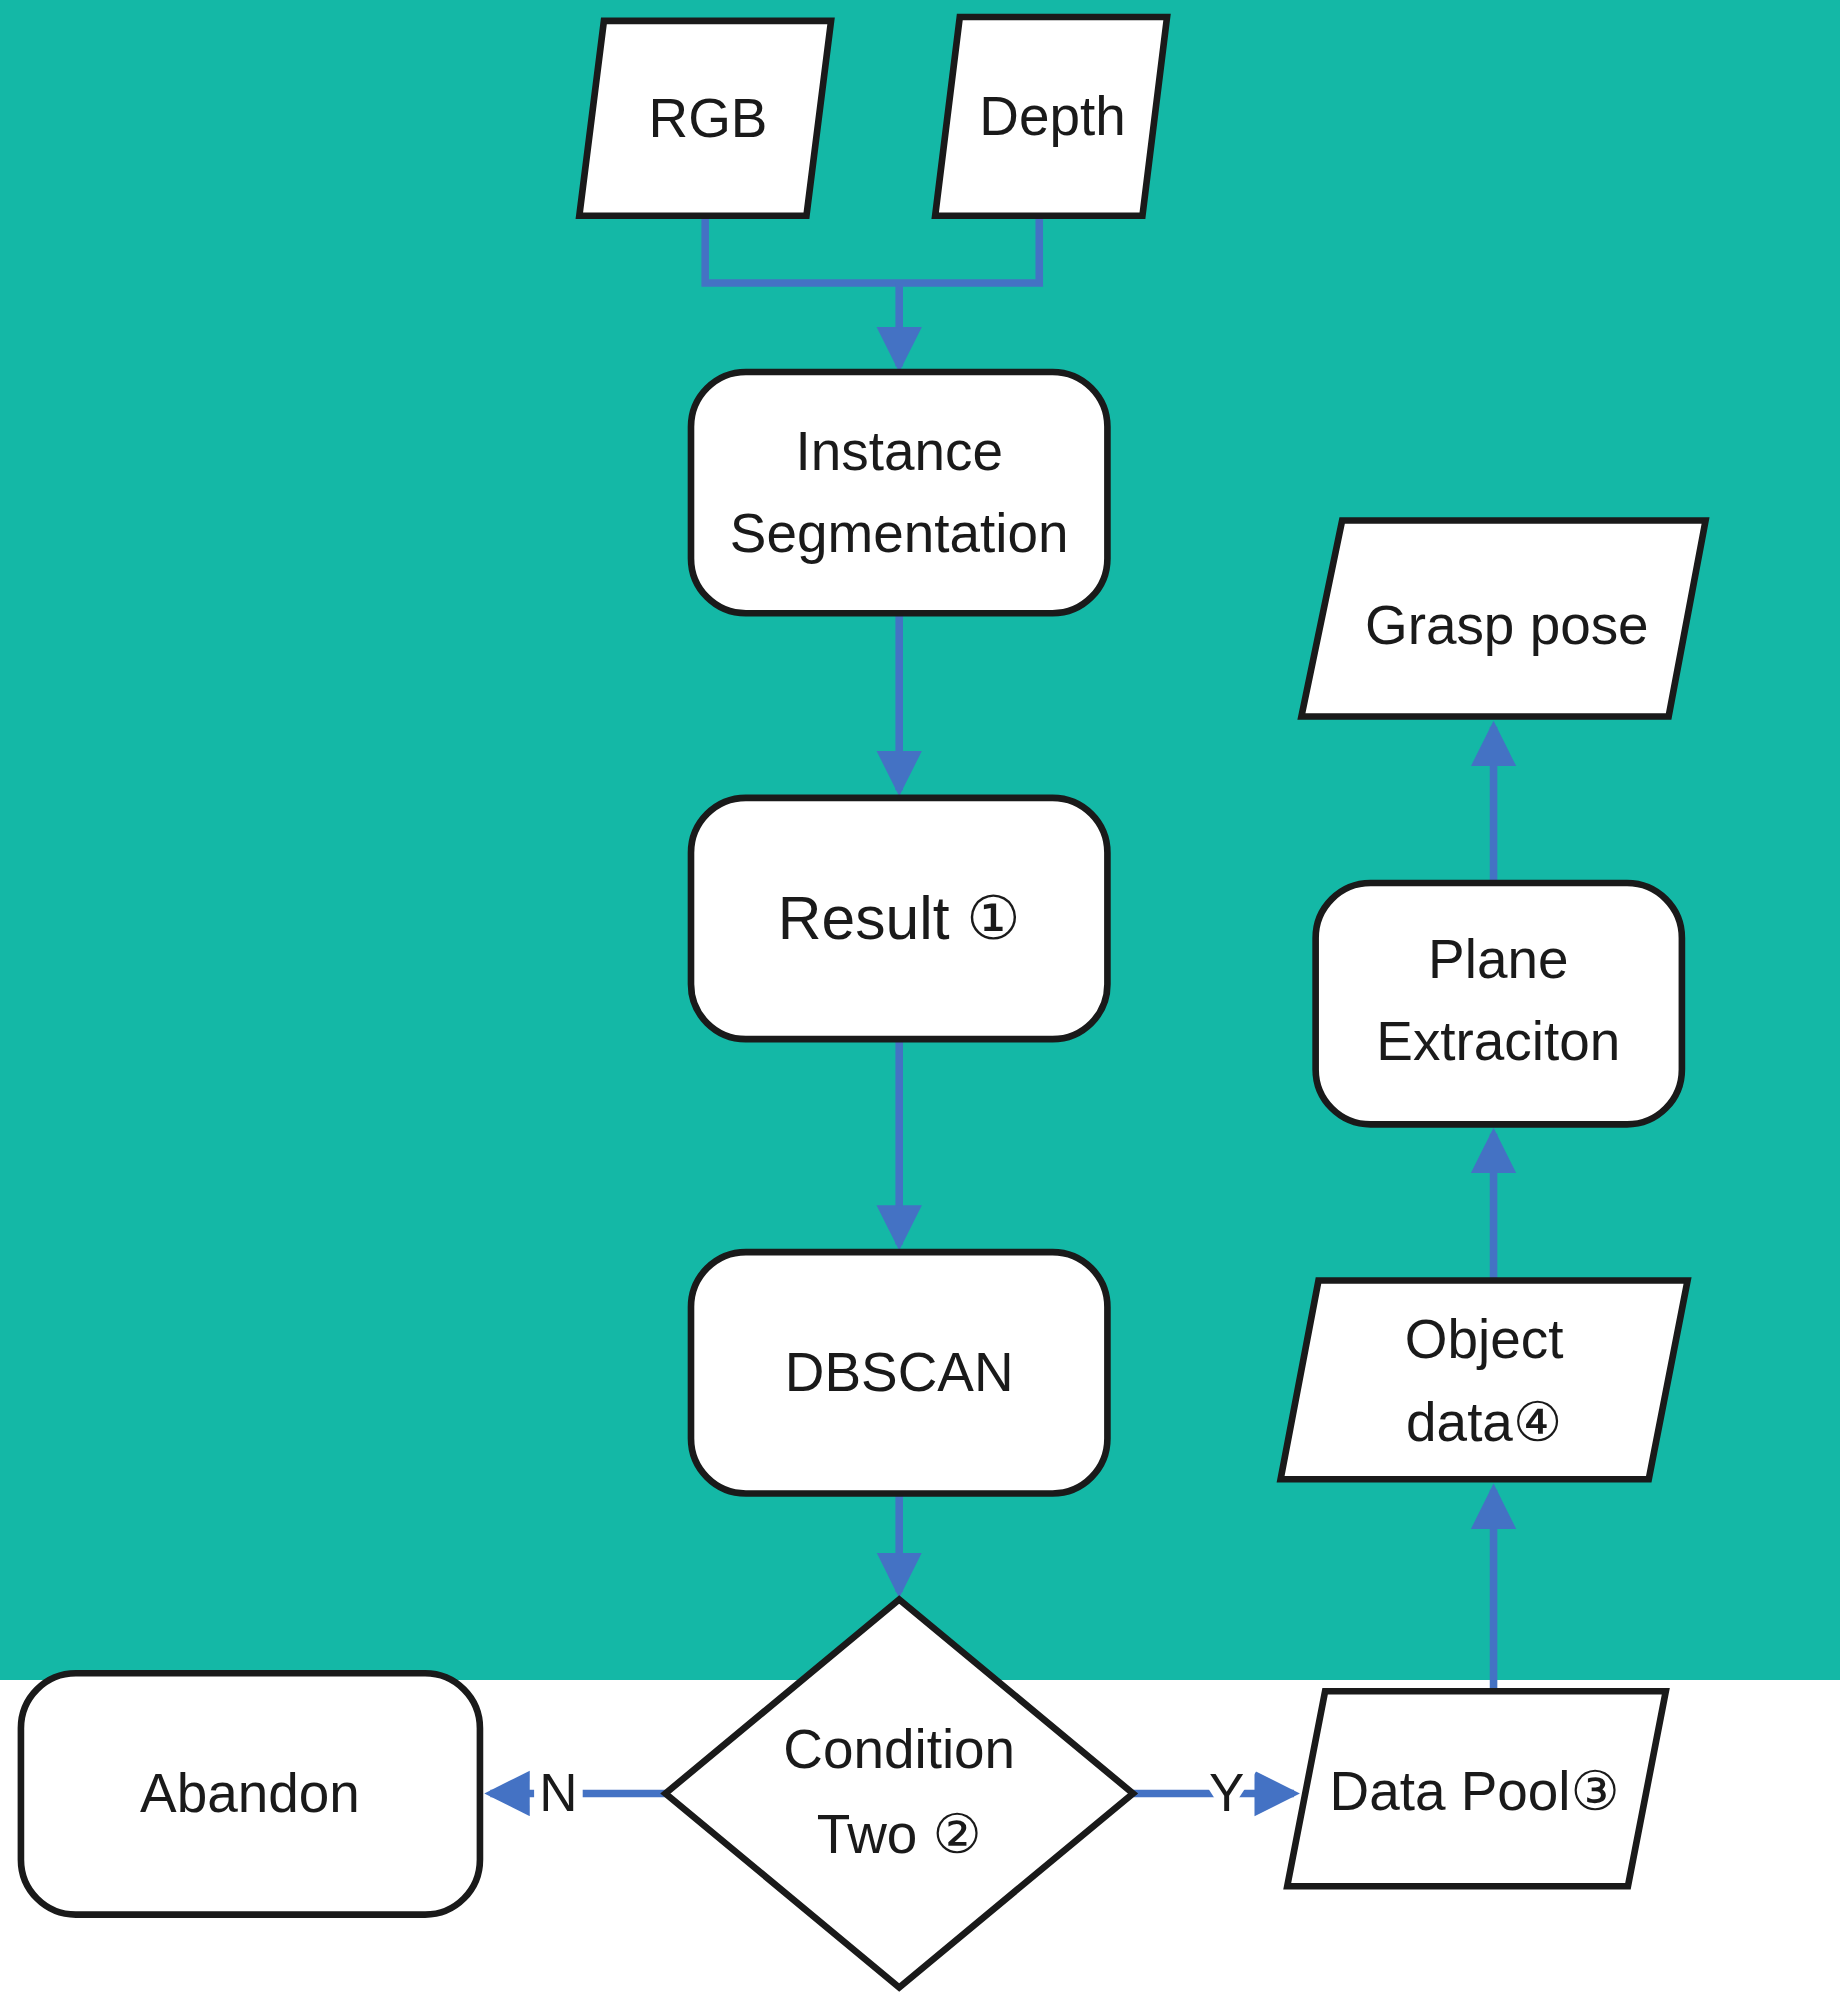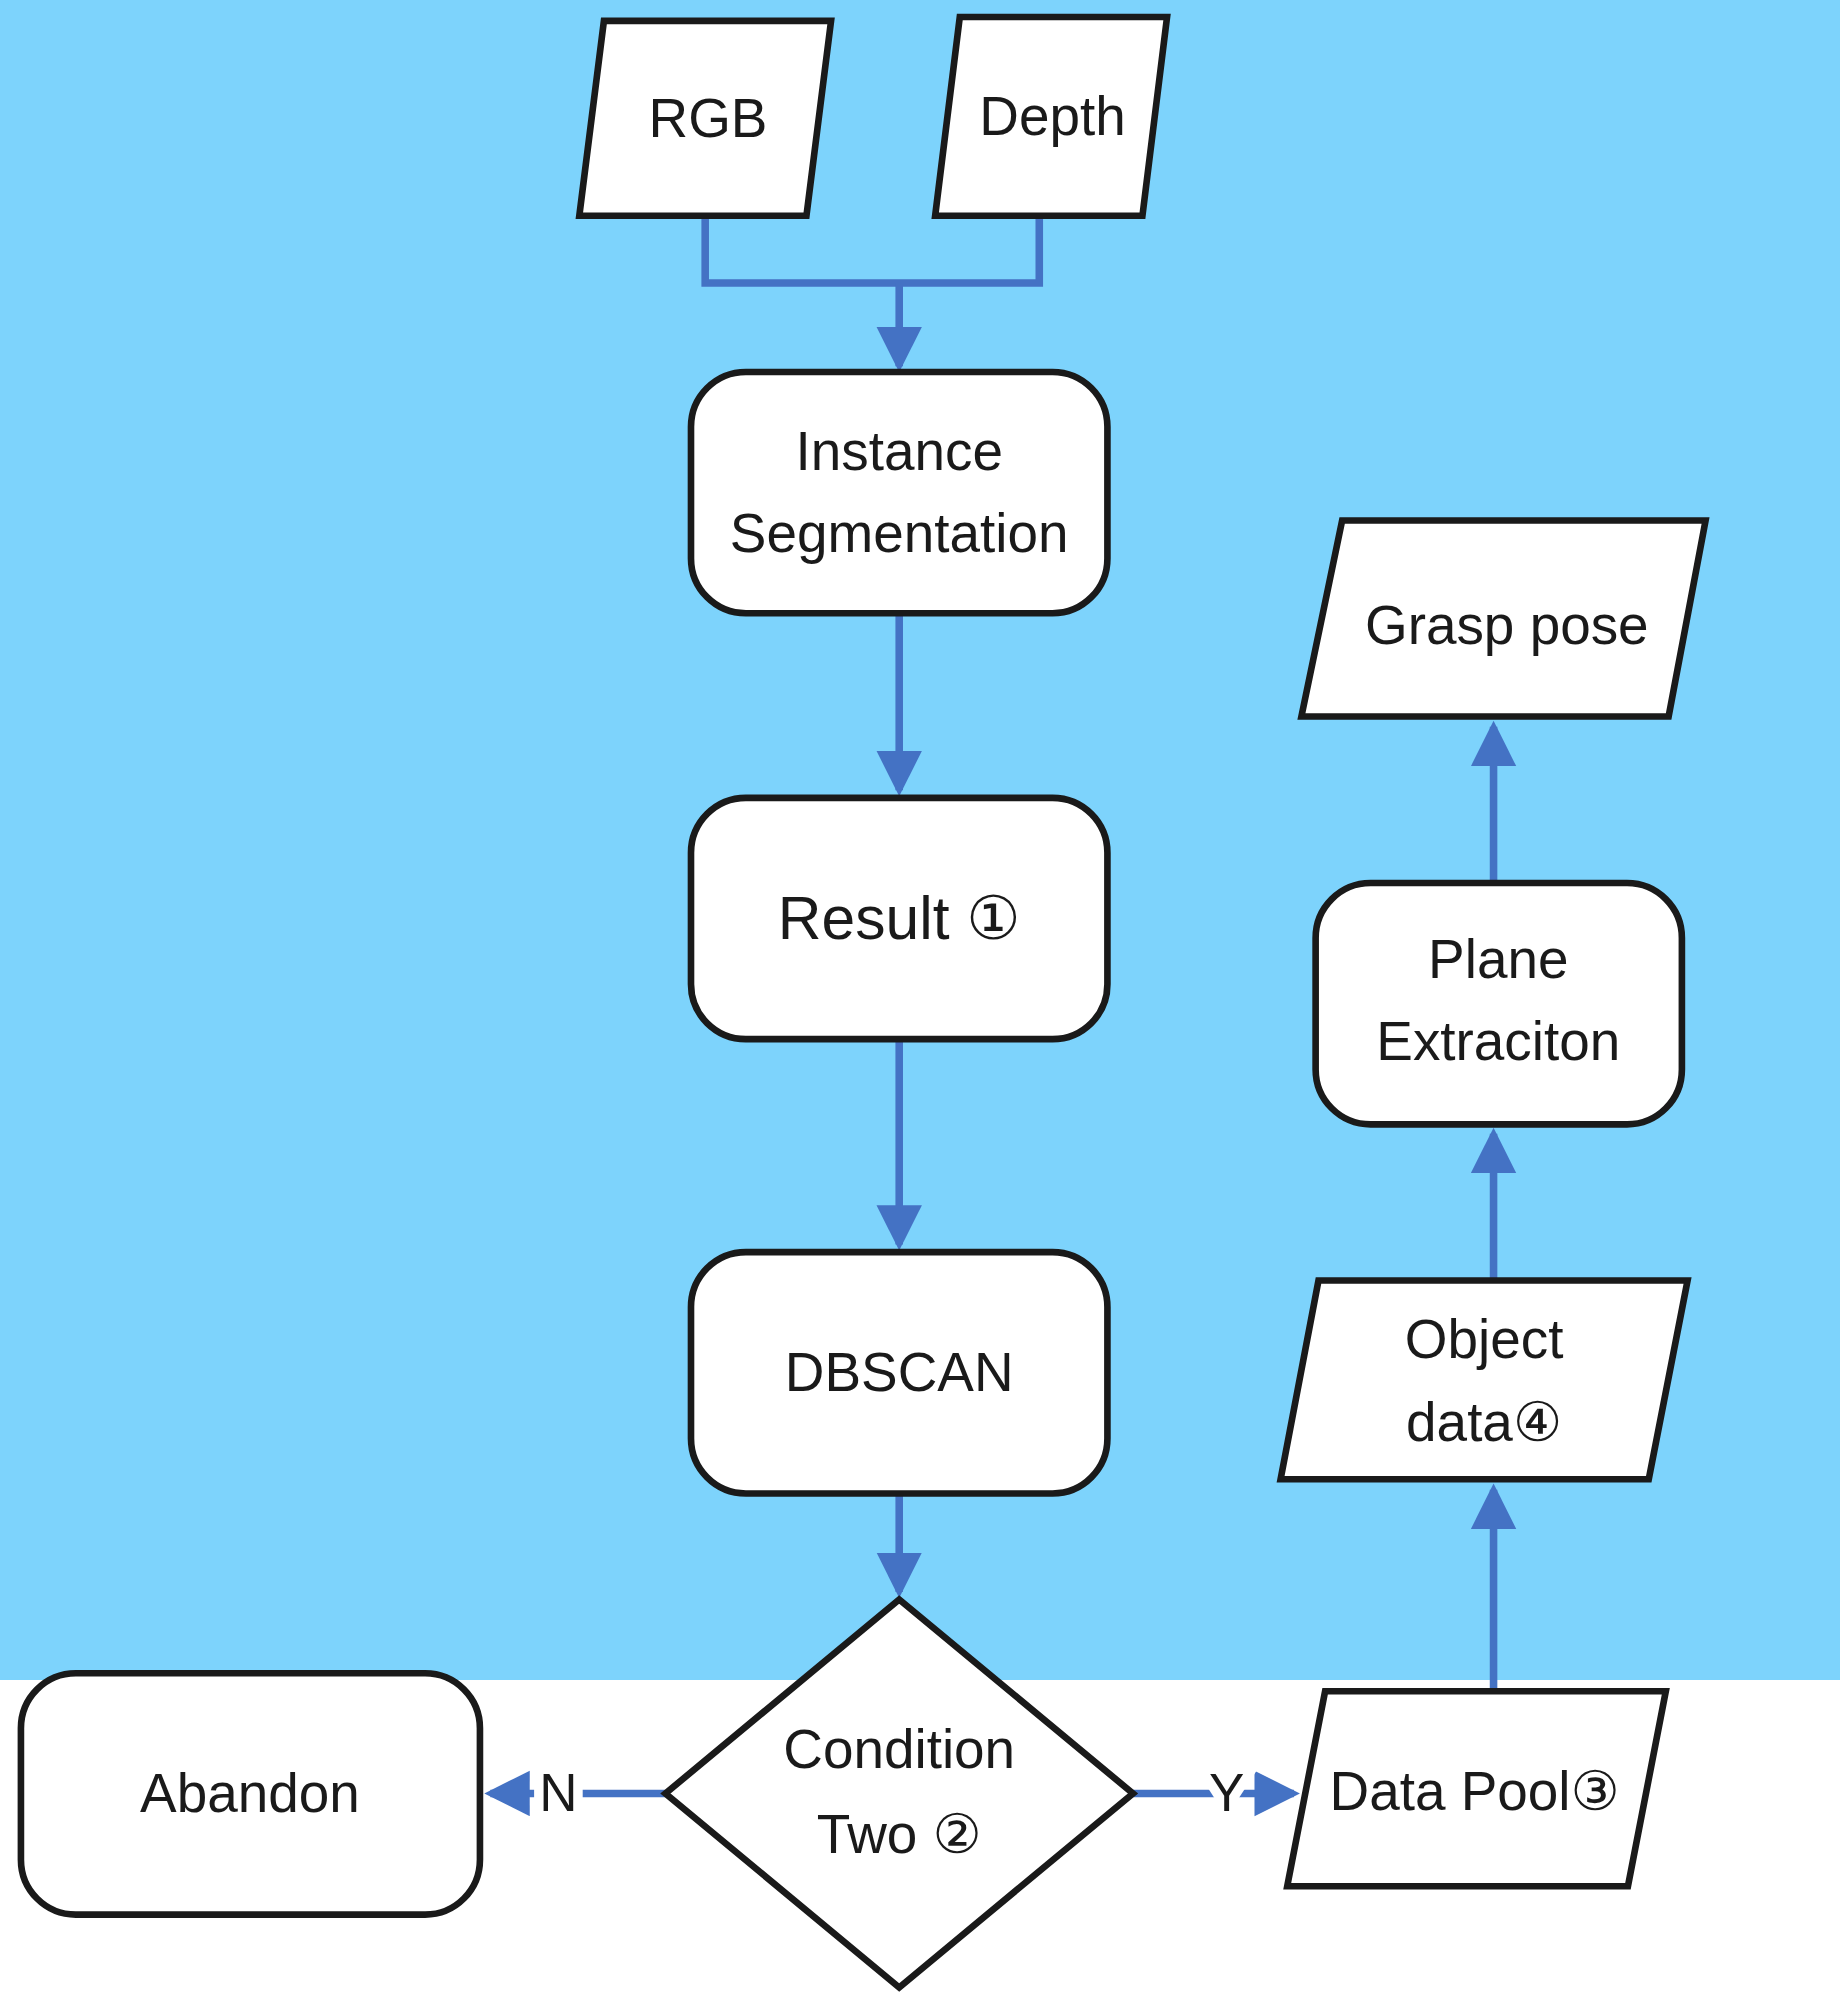--- a/index.html
+++ b/index.html
@@ -7,21 +7,21 @@
     padding: 0;
     background: #ffffff;
     width: 1841px;
     height: 1996px;
     font-family: "Liberation Sans", "DejaVu Sans", sans-serif;
   }
   #canvas {
     position: relative;
     width: 1841px;
     height: 1680px;
-    background: #7dd3fc;
+    background: #14b8a6;
   }
   svg { display: block; }
   .shape {
     fill: #ffffff;
     stroke: #1a1a1a;
     stroke-width: 7;
     stroke-linejoin: miter;
   }
   .proc {
     fill: #ffffff;

